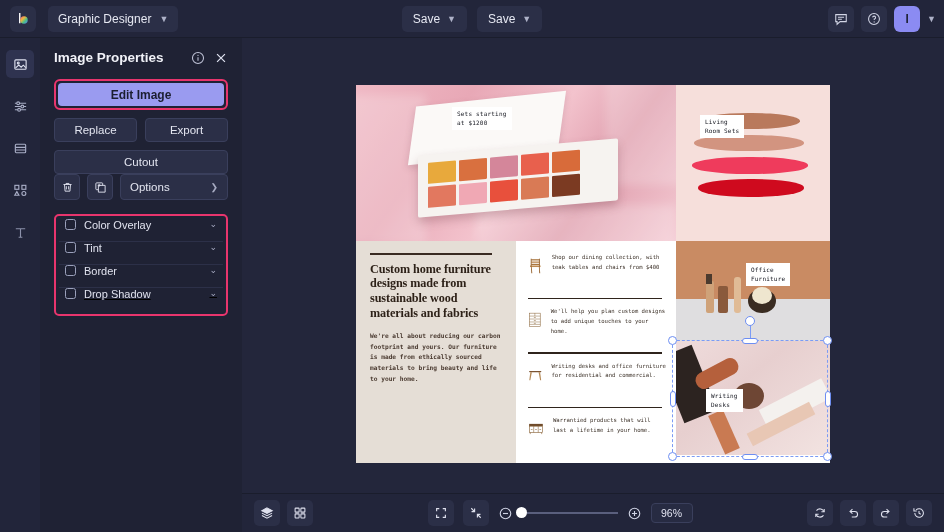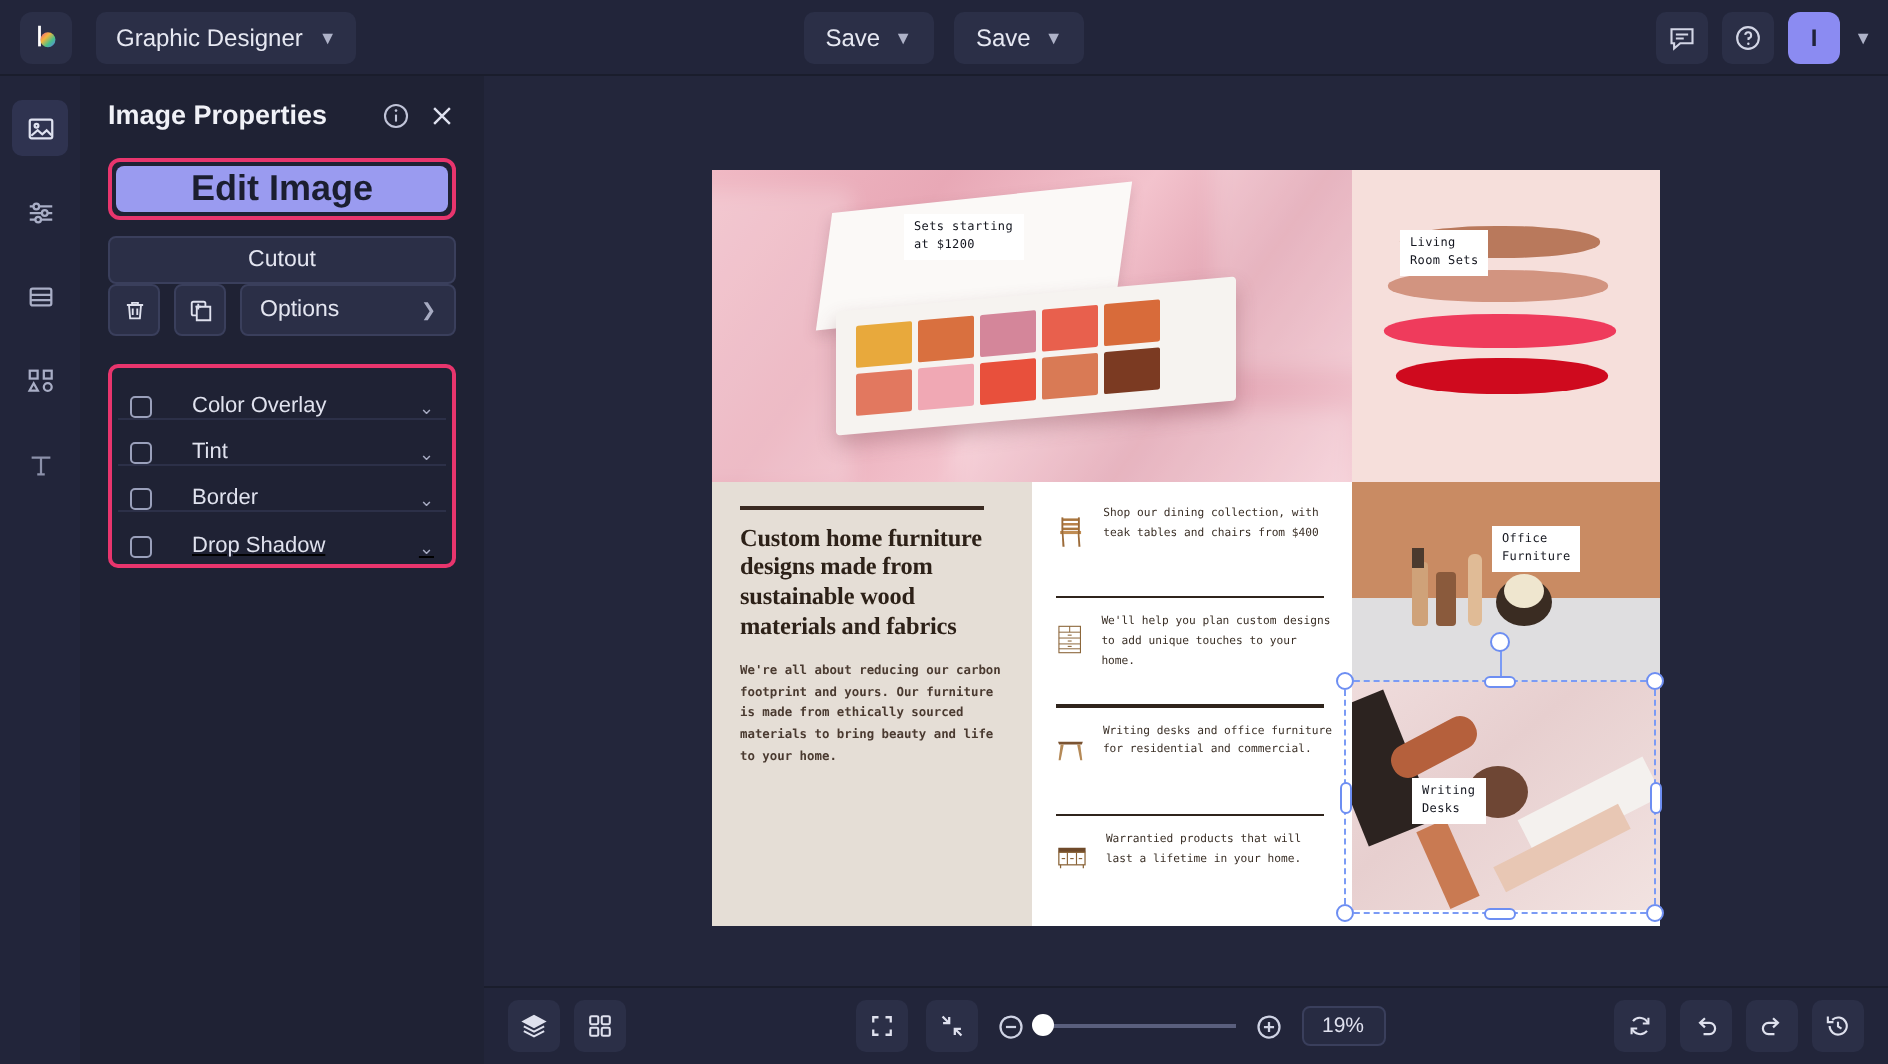--- a/index.html
+++ b/index.html
@@ -71,21 +71,21 @@
   }
   .panel-title { color: #f0f1f7; font-size: 13.5px; font-weight: bold; }
   .panel-head-icons { display: flex; align-items: center; gap: 9px; color: #c0c4d8; }
 
   .btn-wrap-hl {
     border: 2px solid #e8356d; border-radius: 6px; padding: 2px; margin-bottom: 8px;
   }
   .btn-primary {
     display: flex; align-items: center; justify-content: center;
     height: 23px; border-radius: 4px; background: #9a9bf0;
-    color: #1b1e30; font-size: 18px; font-weight: bold;
+    color: #1b1e30; font-size: 12px; font-weight: bold;
   }
   .btn-row { display: flex; gap: 8px; margin-bottom: 8px; }
   .btn-sec {
     flex: 1; height: 24px; border-radius: 4px; background: #2b2f47;
     border: 1px solid #3a3f5c; color: #e3e5f0; font-size: 11.5px;
     display: flex; align-items: center; justify-content: center;
   }
   .btn-sec.full { width: 100%; }
   .tool-row { display: flex; gap: 7px; margin: 0 0 14px 0; align-items: center; }
   .tool-sq {
@@ -93,21 +93,21 @@
     border: 1px solid #3a3f5c; display: flex; align-items: center; justify-content: center;
     color: #dfe1ee;
   }
   .options-btn {
     flex: 1; height: 26px; border-radius: 4px; background: #2b2f47;
     border: 1px solid #3a3f5c; display: flex; align-items: center;
     justify-content: space-between; padding: 0 9px; color: #e3e5f0; font-size: 11.5px;
   }
   .effects-hl { border: 2px solid #e8356d; border-radius: 5px; padding: 3px; }
   .effect-row {
-    display: flex; align-items: flex-end; height: 23px; padding: 0 6px; gap: 20px;
+    display: flex; align-items: flex-start; height: 23px; padding: 0 6px; gap: 8px;
     border-bottom: 1px solid #2c3048;
   }
   .effect-row:last-child { border-bottom: none; text-decoration: underline; }
   .cbx {
     width: 11px; height: 11px; border: 1.5px solid #9aa0bb; border-radius: 2.5px;
     flex-shrink: 0;
   }
   .effect-label { flex: 1; color: #e0e2ee; font-size: 11px; }
   .effect-chev { color: #a7abc2; font-size: 9px; }
 
@@ -341,20 +341,28 @@
         </span>
       </div>
     </div>
 
     <div class="btn-wrap-hl">
       <div class="btn-primary">
         <span>Edit Image</span>
       </div>
     </div>
 
+    <div class="btn-row">
+      <div class="btn-sec">
+        <span>Replace</span>
+      </div>
+      <div class="btn-sec">
+        <span>Export</span>
+      </div>
+    </div>
 
     <div class="btn-sec full">
       <span>Cutout</span>
     </div>
 
     <div class="tool-row">
       <div class="tool-sq">
         <svg width="13" height="13" viewBox="0 0 16 16" fill="none" stroke="#dfe1ee" stroke-width="1.15">
           <path d="M3 4.3h10M6.2 4.3V3h3.6v1.3M4.3 4.3l.7 8.2h6l.7-8.2"></path>
             <path d="M6.6 6.4v4M9.4 6.4v4"></path>
@@ -575,21 +583,21 @@
       </span>
       <div class="slider-track">
         <div class="slider-knob"></div>
       </div>
       <span>
         <svg width="15" height="15" viewBox="0 0 16 16" fill="none" stroke="#cfd3e4" stroke-width="1.2">
           <circle cx="8" cy="8" r="5.6"></circle>
             <path d="M5.3 8h5.4M8 5.3v5.4"></path>
         </svg>
       </span>
-      <div class="zoom-val">19%</div>
+      <div class="zoom-val">96%</div>
     </div>
 
     <div class="bb-right">
       <div class="icon-btn">
         <svg width="14" height="14" viewBox="0 0 16 16" fill="none" stroke="#dfe1ee" stroke-width="1.2">
           <path d="M12.6 6.6A5 5 0 0 0 4 5.2M3.4 9.4a5 5 0 0 0 8.6 1.4"></path>
           <path d="M12.8 3.3v3.3H9.6M3.2 12.7V9.4h3.2"></path>
         </svg>
       </div>
       <div class="icon-btn">

